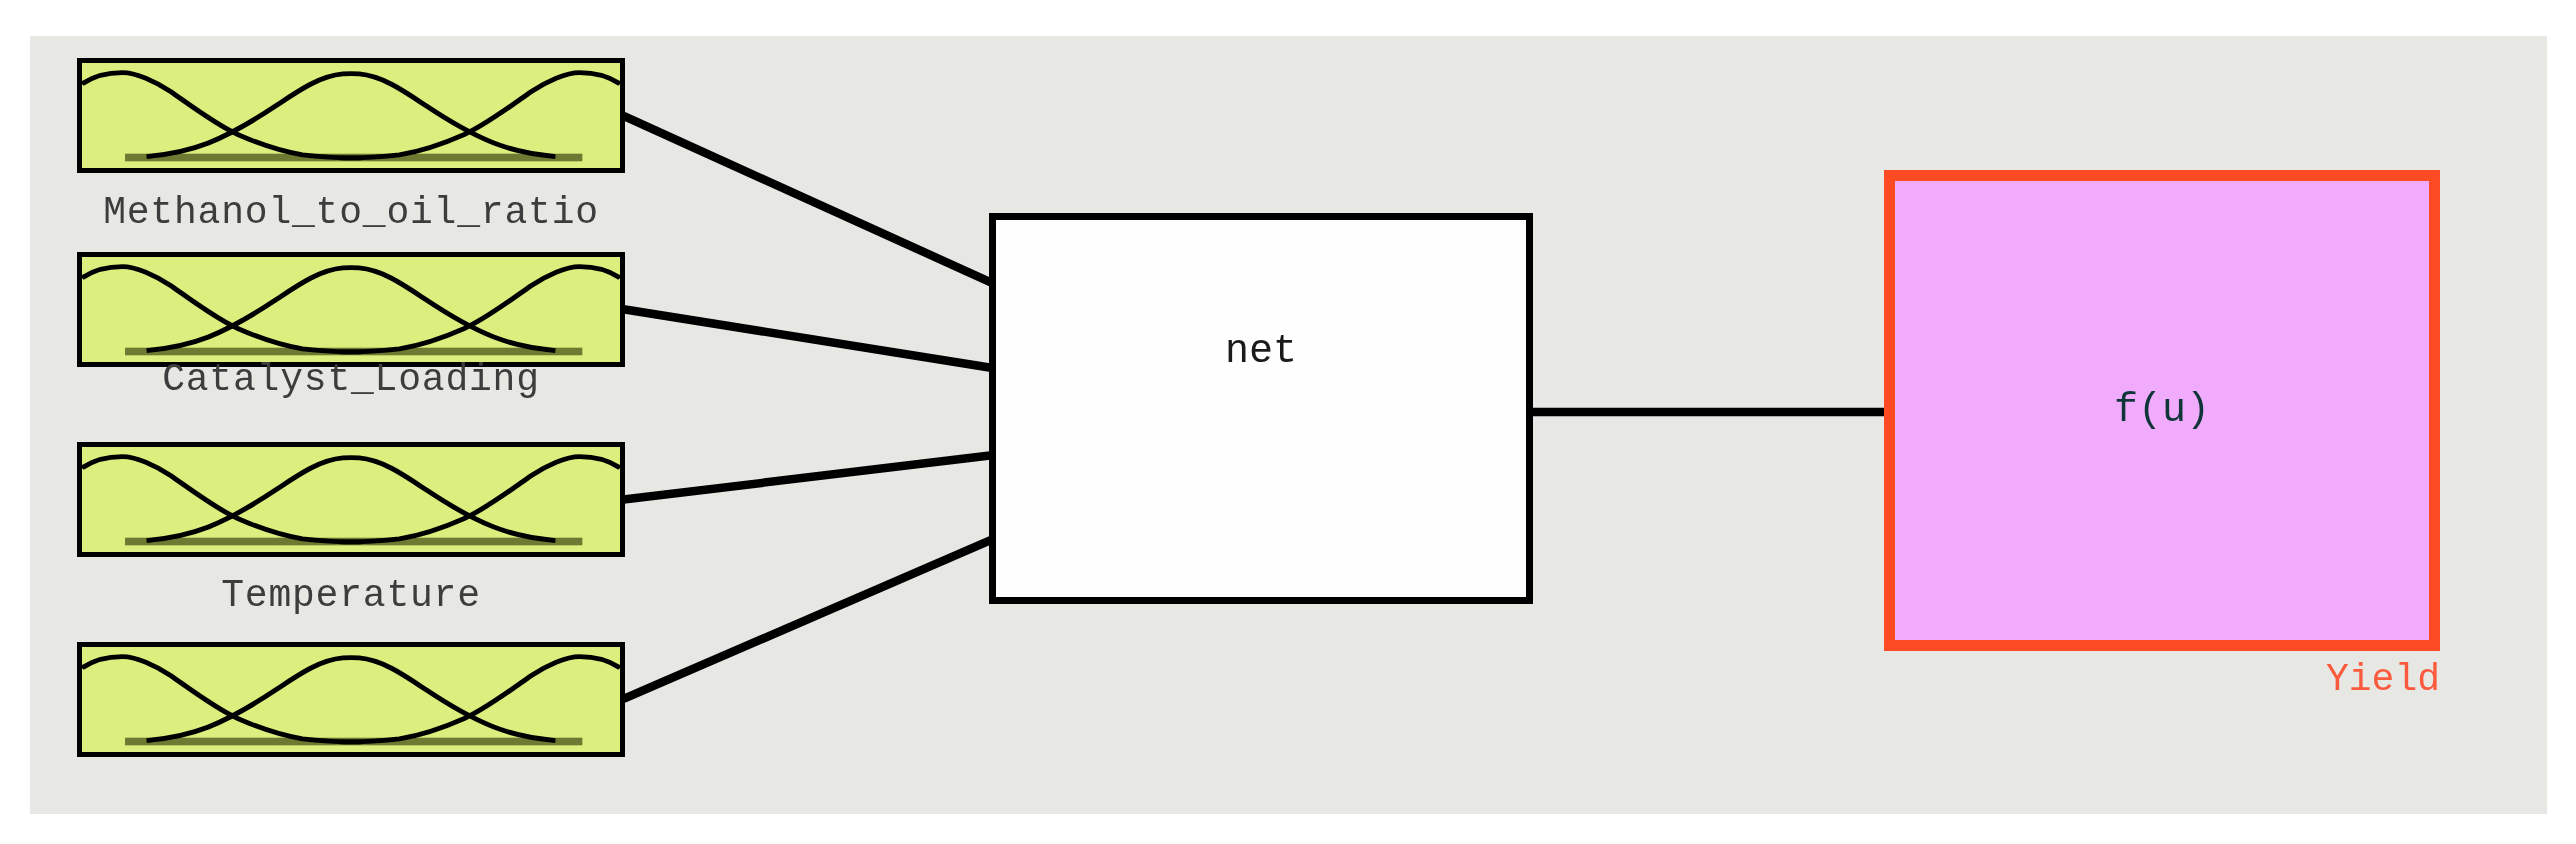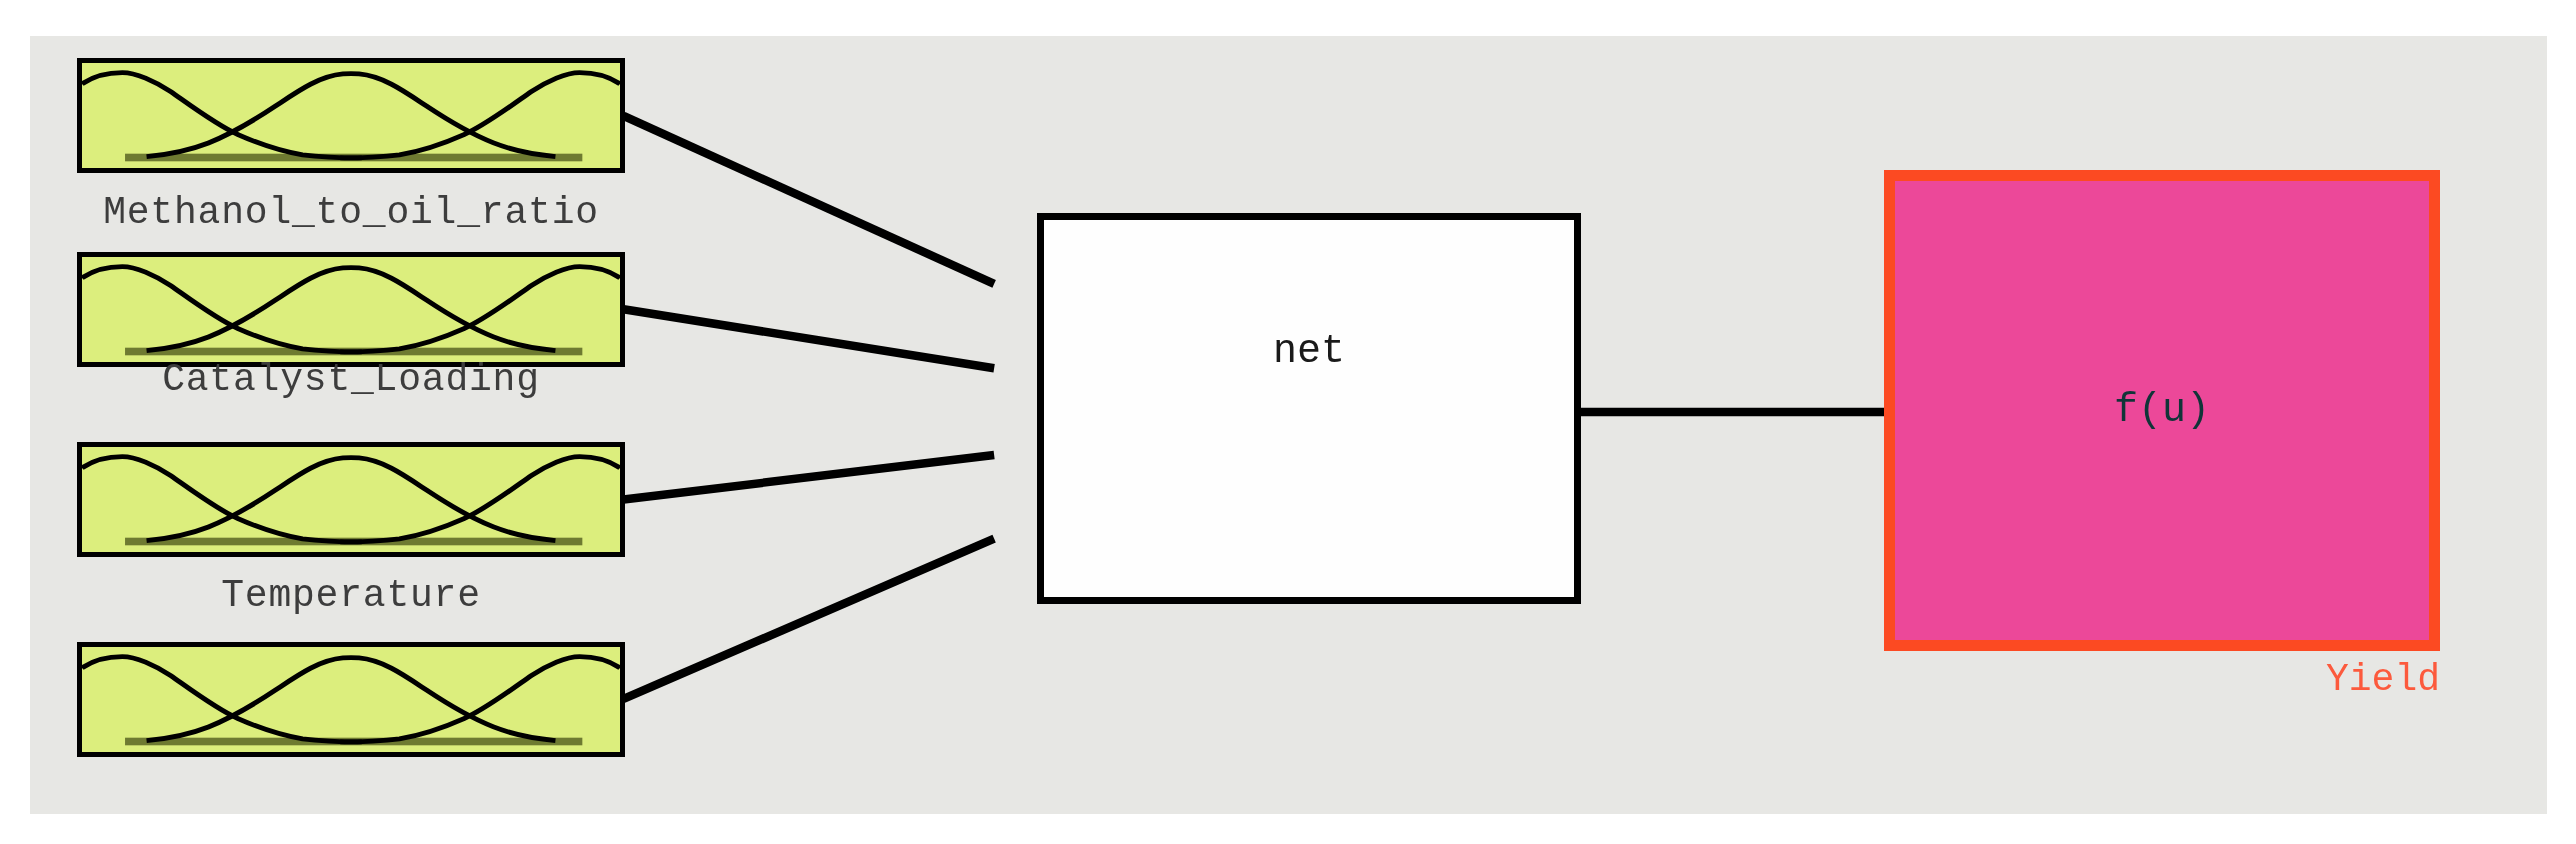--- a/index.html
+++ b/index.html
@@ -63,40 +63,39 @@
   .net-node {
     position: absolute;
     left: 989px;
     top: 213px;
     width: 544px;
     height: 391px;
     background: #fefefe;
     border: 7.7px solid #000000;
     box-sizing: border-box;
     cursor: pointer;
-    margin-left: 48px;
   }
   .net-line {
     position: absolute;
     left: 0;
     width: 100%;
     text-align: center;
     font-size: 40px;
     color: #1a1a1a;
     white-space: nowrap;
   }
   .net-name { top: 109px; }
   .net-type { top: 244px; }
   .output-node {
     position: absolute;
     left: 1884px;
     top: 170px;
     width: 556px;
     height: 481px;
-    background: #ec4899;
+    background: #f0abfc;
     border: 11.5px solid #fc4a22;
     box-sizing: border-box;
     display: flex;
     align-items: center;
     justify-content: center;
     cursor: pointer;
   }
   .output-value {
     font-size: 40px;
     color: #103538;

